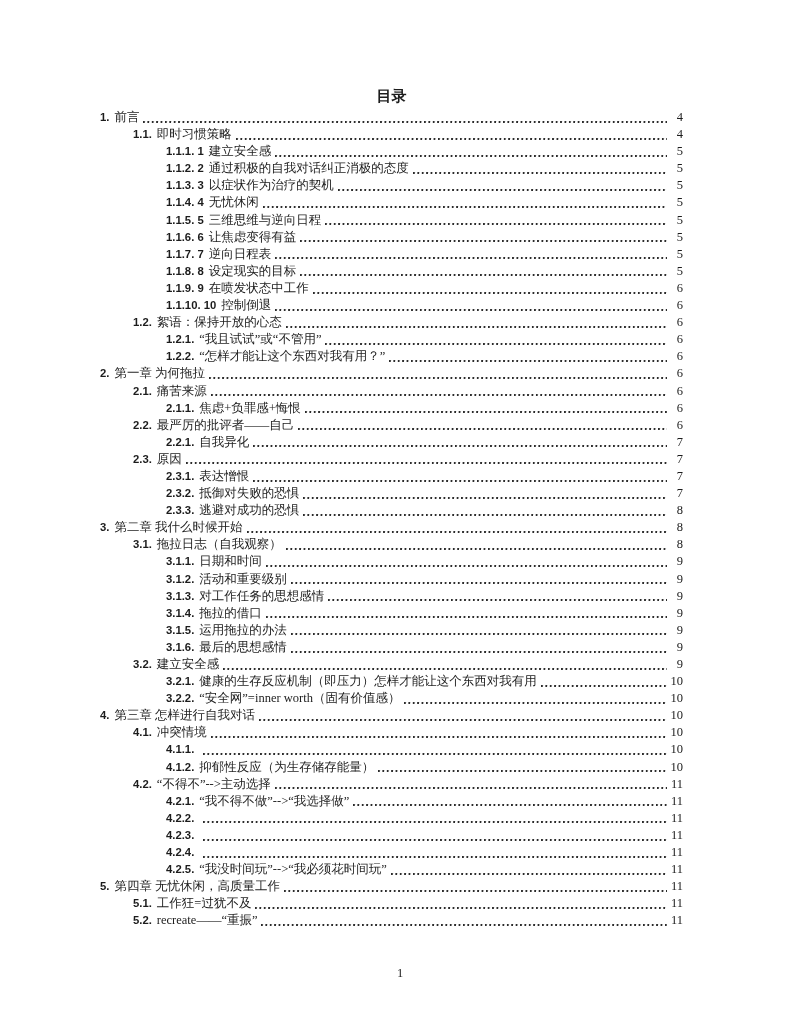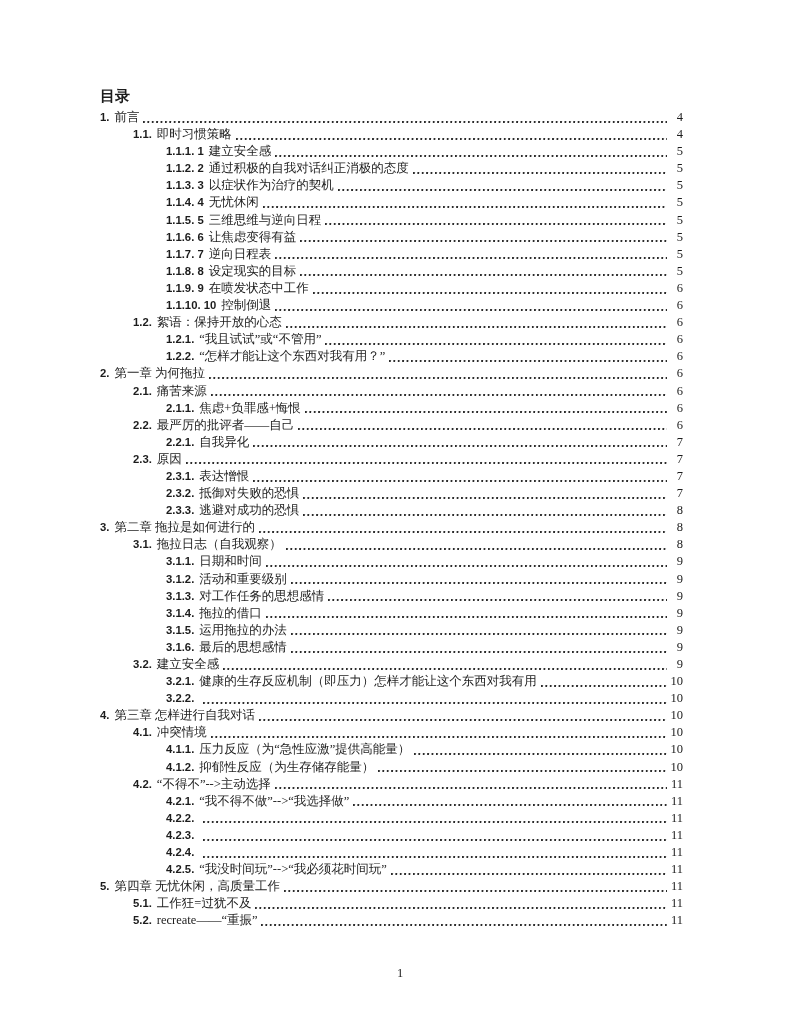--- a/index.html
+++ b/index.html
@@ -4,21 +4,21 @@
 <style>
   html,body{margin:0;padding:0;}
   body{
     width:800px;height:1035px;background:#ffffff;
     font-family:"Liberation Serif",serif;color:#1c1c1c;
     overflow:hidden;position:relative;
   }
   .page{position:absolute;inset:0;background:#ffffff;}
   .doc-title{
     position:absolute;left:100px;top:87px;width:583px;margin:0;
-    font-size:15px;font-weight:bold;
+    text-align:center;font-size:15px;font-weight:bold;
     font-family:"Liberation Serif",serif;color:#1c1c1c;
   }
   .toc{
     position:absolute;left:100px;top:109px;width:583px;
   }
   .row{
     display:flex;align-items:baseline;
     height:17.1px;line-height:17.1px;
     font-size:12.5px;white-space:nowrap;cursor:default;
   }
@@ -192,21 +192,21 @@
         <span class="pg">7</span>
       </div>
       <div class="row lvl3">
         <span class="num">2.3.3.</span>
         <span class="label">逃避对成功的恐惧</span>
         <span class="leader"></span>
         <span class="pg">8</span>
       </div>
       <div class="row lvl1">
         <span class="num">3.</span>
-        <span class="label">第二章 拖拉是如何进行的</span>
+        <span class="label">第二章 我什么时候开始</span>
         <span class="leader"></span>
         <span class="pg">8</span>
       </div>
       <div class="row lvl2">
         <span class="num">3.1.</span>
         <span class="label">拖拉日志（自我观察）</span>
         <span class="leader"></span>
         <span class="pg">8</span>
       </div>
       <div class="row lvl3">
@@ -252,38 +252,38 @@
         <span class="pg">9</span>
       </div>
       <div class="row lvl3">
         <span class="num">3.2.1.</span>
         <span class="label">健康的生存反应机制（即压力）怎样才能让这个东西对我有用</span>
         <span class="leader"></span>
         <span class="pg">10</span>
       </div>
       <div class="row lvl3">
         <span class="num">3.2.2.</span>
+        <span class="label">“安全网”=inner worth（固有价值感）</span>
         <span class="leader"></span>
         <span class="pg">10</span>
       </div>
       <div class="row lvl1">
         <span class="num">4.</span>
         <span class="label">第三章 怎样进行自我对话</span>
         <span class="leader"></span>
         <span class="pg">10</span>
       </div>
       <div class="row lvl2">
         <span class="num">4.1.</span>
         <span class="label">冲突情境</span>
         <span class="leader"></span>
         <span class="pg">10</span>
       </div>
       <div class="row lvl3">
         <span class="num">4.1.1.</span>
-        <span class="label">压力反应（为“急性应激”提供高能量）</span>
         <span class="leader"></span>
         <span class="pg">10</span>
       </div>
       <div class="row lvl3">
         <span class="num">4.1.2.</span>
         <span class="label">抑郁性反应（为生存储存能量）</span>
         <span class="leader"></span>
         <span class="pg">10</span>
       </div>
       <div class="row lvl2">

